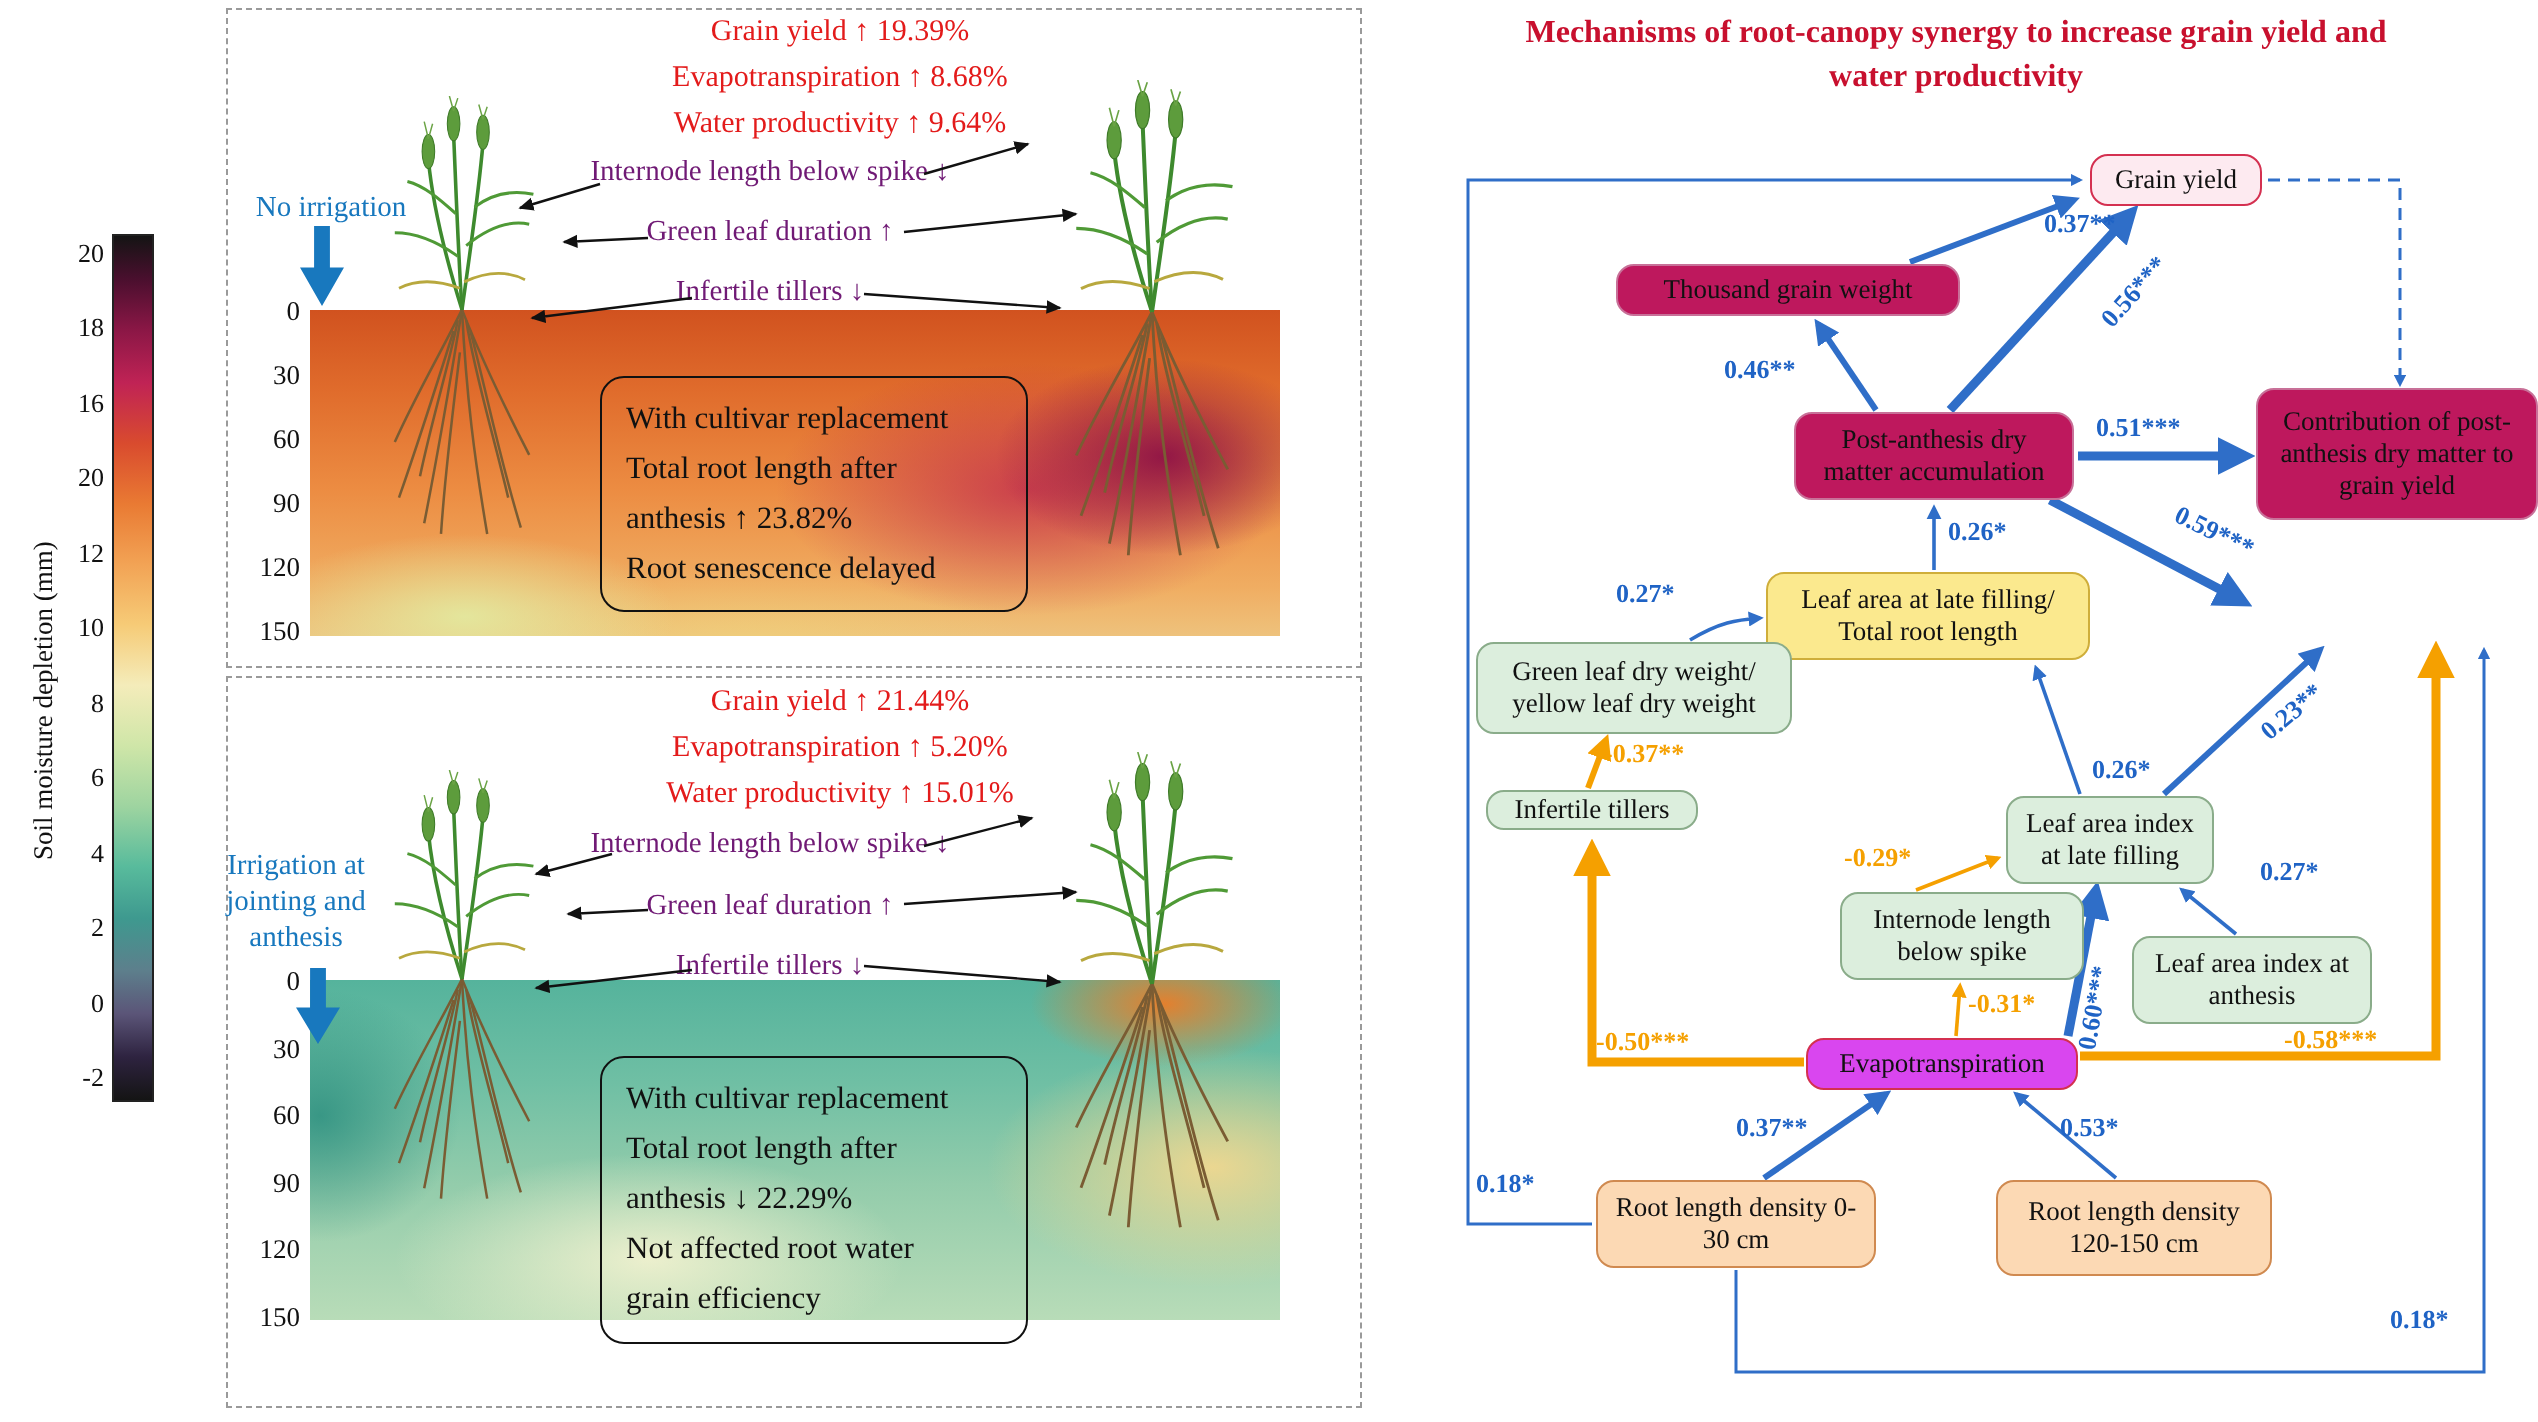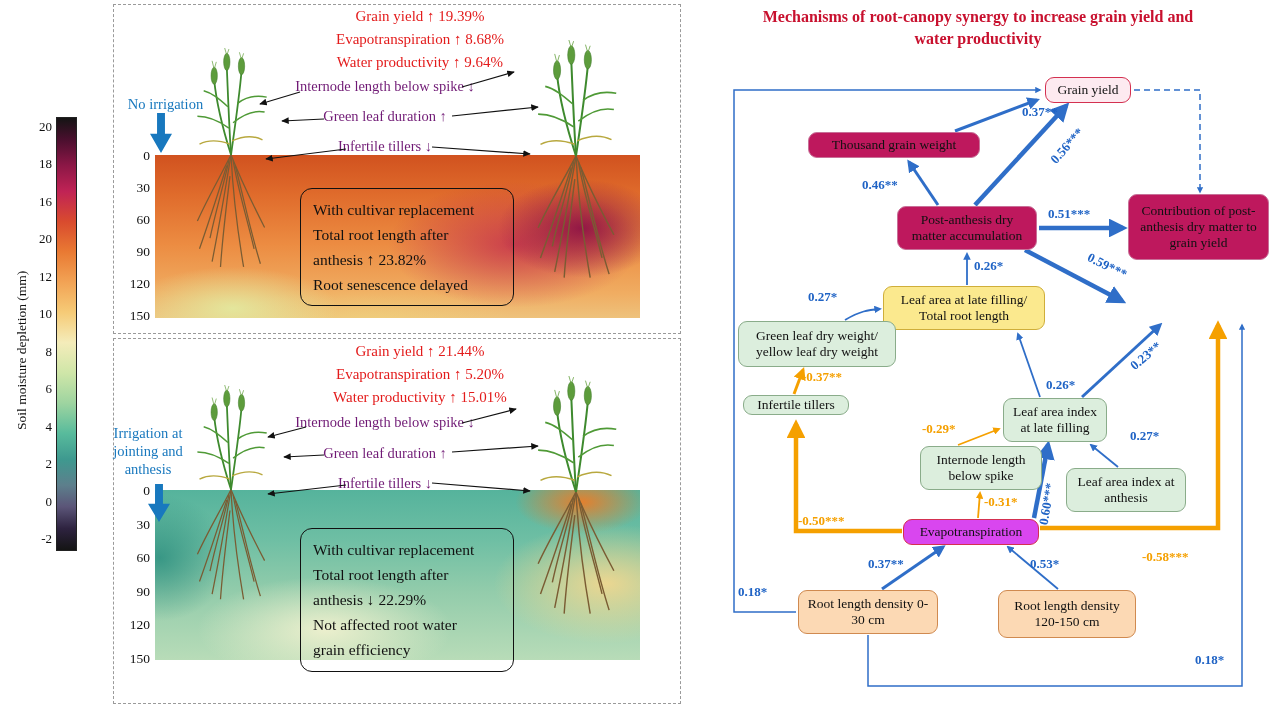--- a/index.html
+++ b/index.html
@@ -295,20 +295,20 @@
     <span class="elabel pos" style="left:284px;top:258px;">0.26*</span>
     <span class="elabel pos" style="left:118px;top:289px;">0.27*</span>
     <span class="elabel neg" style="left:112px;top:369px;">-0.37**</span>
     <span class="elabel pos" style="left:438px;top:348px;transform:rotate(-40deg);">0.23**</span>
     <span class="elabel pos" style="left:356px;top:377px;">0.26*</span>
     <span class="elabel neg" style="left:232px;top:421px;">-0.29*</span>
     <span class="elabel pos" style="left:440px;top:428px;">0.27*</span>
     <span class="elabel neg" style="left:294px;top:494px;">-0.31*</span>
     <span class="elabel neg" style="left:108px;top:513px;">-0.50***</span>
     <span class="elabel pos" style="left:336px;top:496px;transform:rotate(-80deg);">0.60***</span>
-    <span class="elabel neg" style="left:452px;top:512px;margin-top:37px;">-0.58***</span>
+    <span class="elabel neg" style="left:452px;top:512px;">-0.58***</span>
     <span class="elabel pos" style="left:178px;top:556px;">0.37**</span>
     <span class="elabel pos" style="left:340px;top:556px;">0.53*</span>
     <span class="elabel pos" style="left:48px;top:584px;">0.18*</span>
     <span class="elabel pos" style="left:505px;top:652px;">0.18*</span>
   </div>
 
 </div>
 
 </body></html>

